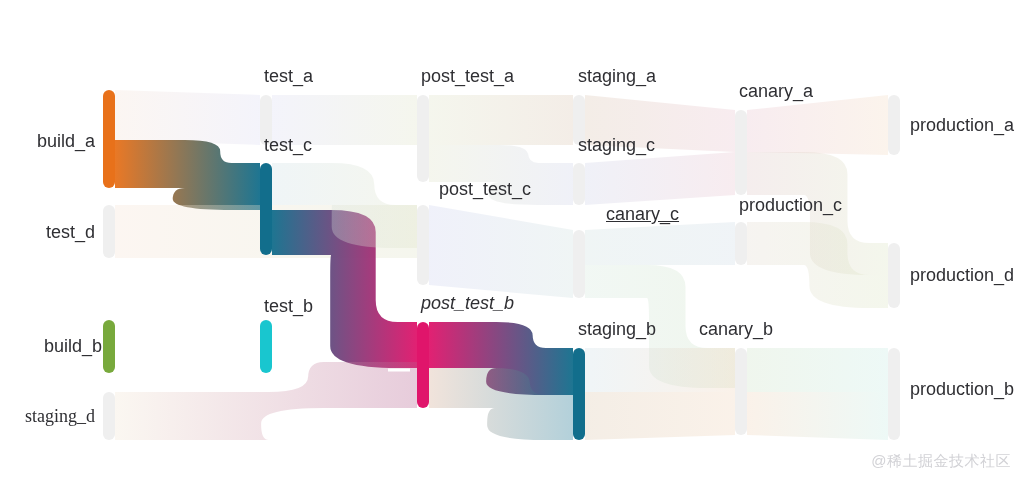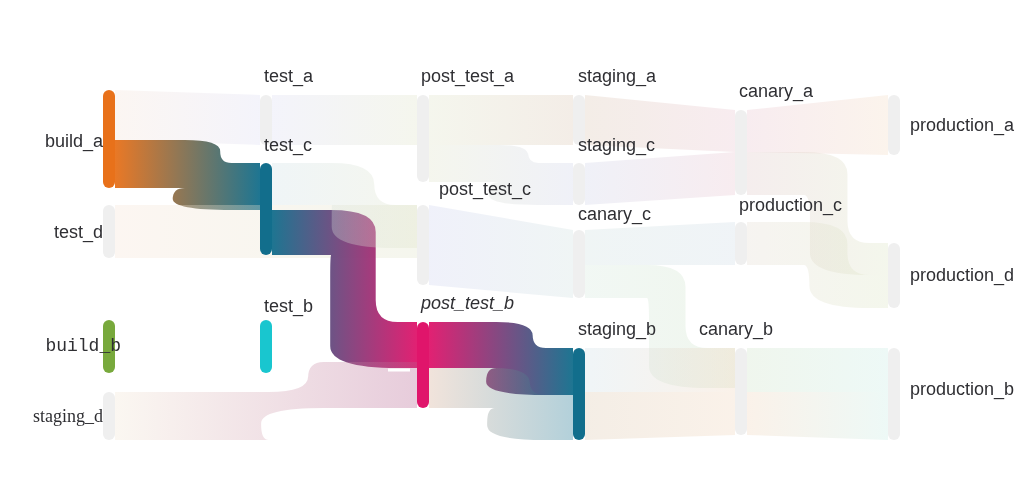--- a/index.html
+++ b/index.html
@@ -11,21 +11,21 @@
   #stage{position:relative;width:1025px;height:481px;background:#ffffff;}
   #sankey{position:absolute;left:0;top:0;}
   .nlabel{
     position:absolute;
     font-size:18px;
     color:#2f2f33;
     white-space:nowrap;
     line-height:1;
   }
   .nlabel.r{transform:translateY(-50%);}
-  .nlabel.l{transform:translate(-100%,-50%);margin-left:8px;}
+  .nlabel.l{transform:translate(-100%,-50%);}
   #watermark{
     position:absolute;right:14px;bottom:10px;
     font-size:15px;color:#d2d2d6;white-space:nowrap;
     letter-spacing:.5px;
   }
 </style>
 </head>
 <body>
 
 <div id="stage">
@@ -281,32 +281,33 @@
         <rect x="735" y="222" width="12" height="43" rx="6" fill="#efefef"></rect>
         <rect x="735" y="348" width="12" height="87" rx="6" fill="#efefef"></rect>
         <rect x="888" y="95" width="12" height="60" rx="6" fill="#efefef"></rect>
         <rect x="888" y="243" width="12" height="65" rx="6" fill="#efefef"></rect>
         <rect x="888" y="348" width="12" height="92" rx="6" fill="#efefef"></rect>
       </g>
   </svg>
   <div id="labels-layer">
       <div class="nlabel l" style="left: 95px; top: 141px;">build_a</div>
       <div class="nlabel l" style="left: 95px; top: 232px;">test_d</div>
-      <div class="nlabel l" style="left: 113px; top: 346px; font-family: Liberation Mono, monospace;">build_b</div>
+      <div class="nlabel l" style="left: 102px; top: 346px;">build_b</div>
       <div class="nlabel l" style="left: 95px; top: 416px; font-family: Liberation Serif, serif;">staging_d</div>
       <div class="nlabel r" style="left: 264px; top: 85px; transform: translateY(-100%);">test_a</div>
       <div class="nlabel r" style="left: 264px; top: 154px; transform: translateY(-100%);">test_c</div>
       <div class="nlabel r" style="left: 264px; top: 315px; transform: translateY(-100%);">test_b</div>
       <div class="nlabel r" style="left: 421px; top: 85px; transform: translateY(-100%);">post_test_a</div>
       <div class="nlabel r" style="left: 421px; top: 198px; transform: translateY(-100%); padding-left: 18px;">post_test_c</div>
       <div class="nlabel r" style="left: 421px; top: 312px; transform: translateY(-100%); font-style: italic;">post_test_b</div>
       <div class="nlabel r" style="left: 578px; top: 85px; transform: translateY(-100%);">staging_a</div>
       <div class="nlabel r" style="left: 578px; top: 154px; transform: translateY(-100%);">staging_c</div>
-      <div class="nlabel r" style="left: 578px; top: 223px; transform: translateY(-100%);">canary_c</div>
+      <div class="nlabel r" style="left: 606px; top: 223px; transform: translateY(-100%); text-decoration: underline;">canary_c</div>
       <div class="nlabel r" style="left: 578px; top: 338px; transform: translateY(-100%);">staging_b</div>
       <div class="nlabel r" style="left: 739px; top: 100px; transform: translateY(-100%);">canary_a</div>
       <div class="nlabel r" style="left: 739px; top: 214px; transform: translateY(-100%);">production_c</div>
       <div class="nlabel r" style="left: 699px; top: 338px; transform: translateY(-100%);">canary_b</div>
       <div class="nlabel r" style="left: 910px; top: 125px;">production_a</div>
       <div class="nlabel r" style="left: 910px; top: 275px;">production_d</div>
       <div class="nlabel r" style="left: 910px; top: 389px;">production_b</div>
     </div>
+  <div id="watermark">@稀土掘金技术社区</div>
 </div>
 
 </body></html>

